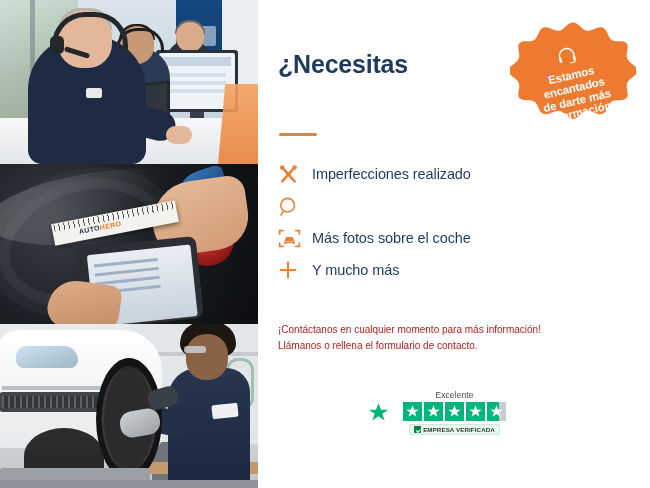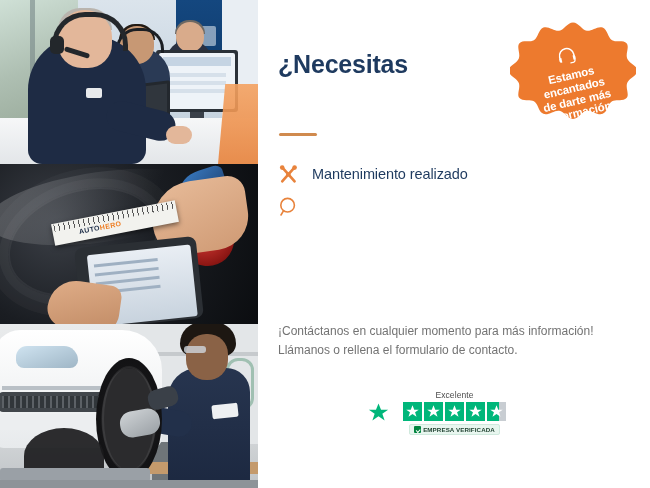--- a/index.html
+++ b/index.html
@@ -161,21 +161,21 @@
   .rule{position:absolute;left:21px;top:133px;width:38px;height:3px;background:#d08a4e;border-radius:2px;}
 
   
   .features{position:absolute;left:20px;top:158px;width:300px;}
   .feature{display:flex;align-items:center;height:32px;margin-bottom:0;}
   .feature .ic{width:34px;min-width:34px;display:flex;align-items:center;justify-content:flex-start;}
   .feature .txt{font-size:14.5px;color:#1e3a5f;letter-spacing:-.1px;}
 
   
   .contact{position:absolute;left:20px;top:322px;width:350px;
-    font-size:12px;line-height:1.55;color:#737373;}
+    font-size:10px;line-height:1.55;color:#b91c1c;}
   .contact div{white-space:nowrap;}
 
   
   .tp{position:absolute;left:110px;top:390px;display:flex;align-items:flex-start;}
   .tp-logo{display:flex;align-items:center;margin-top:12px;}
   .tp-logo .star{width:21px;height:21px;margin-right:4px;}
   .tp-name{font-size:20px;font-weight:bold;color:#191919;letter-spacing:-.6px;}
   .tp-right{margin-left:10px;display:flex;flex-direction:column;align-items:center;}
   .tp-excel{font-size:8.5px;color:#4b4b4b;margin-bottom:2px;letter-spacing:.1px;}
   .tp-stars{display:flex;gap:2px;}
@@ -312,33 +312,59 @@
           <svg width="21" height="21" viewBox="0 0 21 21">
             <g stroke="#E8833C" stroke-width="2.6" stroke-linecap="round">
               <path d="M4 3.2l12.6 14.2"></path>
               <path d="M16.8 3.2L4.2 17.4"></path>
             </g>
             <circle cx="4.2" cy="3.6" r="2.3" fill="#E8833C"></circle>
             <circle cx="16.6" cy="3.6" r="2.3" fill="#E8833C"></circle>
             <circle cx="10.4" cy="10.4" r="2.2" fill="#E8833C"></circle>
           </svg>
         </span>
-        <span class="txt">Mantenimiento realizado</span>
+        <span class="txt">Imperfecciones realizado</span>
       </div>
 
       <div class="feature">
         <span class="ic">
           <svg width="20" height="21" viewBox="0 0 20 21">
             <circle cx="9.6" cy="9.2" r="6.8" fill="none" stroke="#E8833C" stroke-width="1.6"></circle>
             <path d="M5.6 14.6L3 19" fill="none" stroke="#E8833C" stroke-width="1.6" stroke-linecap="round"></path>
           </svg>
         </span>
       </div>
 
-
+      <div class="feature">
+        <span class="ic">
+          <svg width="23" height="21" viewBox="0 0 23 21">
+            <g fill="none" stroke="#E8833C" stroke-width="1.7" stroke-linecap="round">
+              <path d="M1.6 6V2.6h3.6"></path>
+                <path d="M21.4 6V2.6h-3.6"></path>
+              <path d="M1.6 15v3.4h3.6"></path>
+                <path d="M21.4 15v3.4h-3.6"></path>
+            </g>
+            <path d="M6.2 13.4h10.6v2.1a.6.6 0 0 1-.6.6h-1.1a.6.6 0 0 1-.6-.6v-.5H8.5v.5a.6.6 0 0 1-.6.6H6.8a.6.6 0 0 1-.6-.6z" fill="#E8833C"></path>
+            <path d="M6.4 13.2l1.5-3.6a1.1 1.1 0 0 1 1-.7h5.2a1.1 1.1 0 0 1 1 .7l1.5 3.6z" fill="#E8833C"></path>
+          </svg>
+        </span>
+        <span class="txt">Más fotos sobre el coche</span>
+      </div>
+
+      <div class="feature">
+        <span class="ic">
+          <svg width="20" height="20" viewBox="0 0 20 20">
+            <g stroke="#E8833C" stroke-width="2.1" stroke-linecap="round">
+              <path d="M10 2.6v14.8"></path>
+                <path d="M2.6 10h14.8"></path>
+            </g>
+          </svg>
+        </span>
+        <span class="txt">Y mucho más</span>
+      </div>
     </div>
 
     <div class="contact">
       <div>¡Contáctanos en cualquier momento para más información!</div>
       <div>Llámanos o rellena el formulario de contacto.</div>
     </div>
 
     <div class="tp">
       <div class="tp-logo">
         <span class="star">

